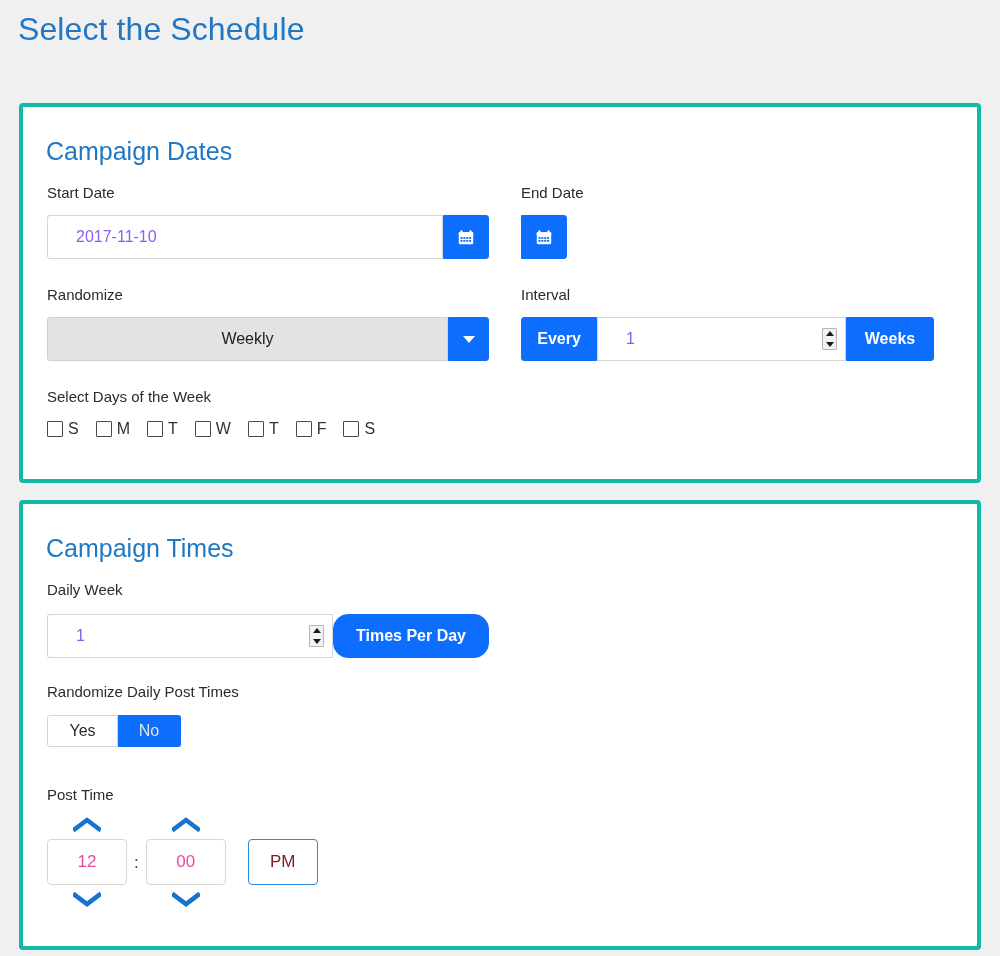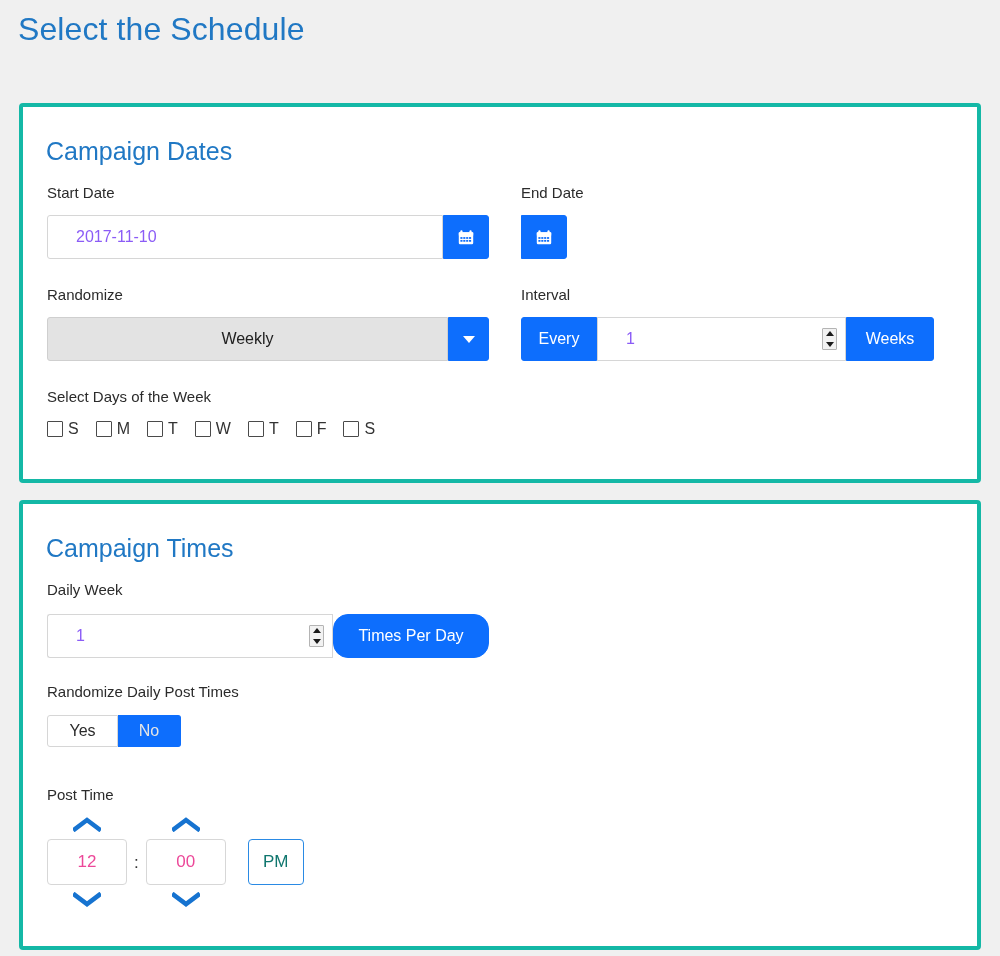--- a/index.html
+++ b/index.html
@@ -73,20 +73,21 @@
     color: #fff;
     border: 1px solid #0d6efd;
     font-size: 16px;
     display: flex;
     align-items: center;
     justify-content: center;
     height: 44px;
     padding: 0 14px;
     cursor: pointer;
     white-space: nowrap;
+    font-weight: bold;
   }
   .btn-blue.r { border-radius: 0 3px 3px 0; }
   .btn-blue.l { border-radius: 3px 0 0 3px; }
 
   
   .spin {
     width: 15px;
     height: 22px;
     border: 1px solid #b4b4b4;
     background: #f2f2f2;
@@ -179,25 +180,25 @@
     width: 80px; height: 46px;
     border: 1px solid #d7d7d7;
     border-radius: 4px;
     background: #fff;
     display: flex; align-items: center; justify-content: center;
     font-size: 17px; color: #ec4899;
     margin: 7px 0;
   }
   .tcolon { font-size: 17px; color: #333; margin: 0 7px; padding-top: 2px; }
   .ampm {
-    width: 56px; height: 46px;
+    width: 70px; height: 46px;
     border: 1px solid #2a8ae4;
     border-radius: 4px;
     background: #fff;
-    color: #0f766e;
+    color: #7f1d1d;
     font-size: 17px;
     display: flex; align-items: center; justify-content: center;
     margin-left: 22px;
     cursor: pointer;
   }
 </style>
 </head>
 <body>
 
 <div class="page">

